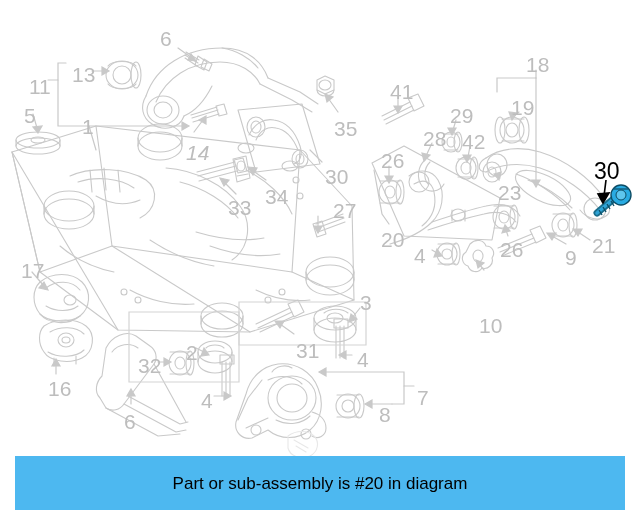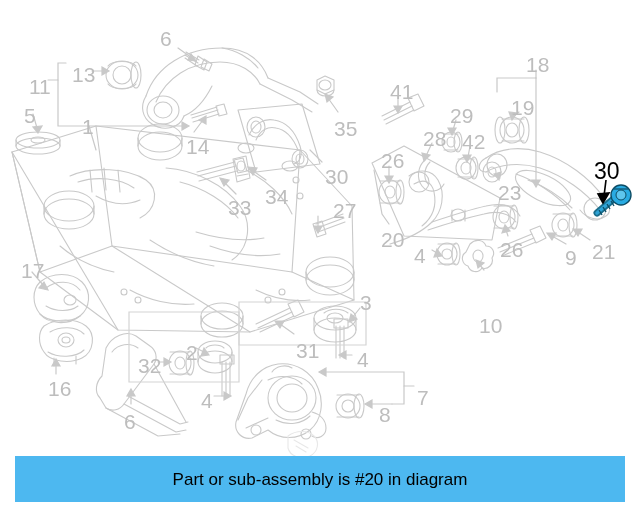--- a/index.html
+++ b/index.html
@@ -47,21 +47,21 @@
     color: #000000;
     font-size: 23px;
     line-height: 23px;
   }
 
   #notice-banner {
     position: absolute;
     left: 15px;
     top: 456px;
     width: 610px;
-    height: 46px;
+    height: 54px;
     background: #4db8f0;
     display: flex;
     flex-direction: column;
     align-items: center;
     justify-content: center;
     box-sizing: border-box;
   }
 
   #notice-banner .notice-line {
     color: #000000;
@@ -630,28 +630,28 @@
   <div class="callout-label" style="left:357px; top:349px;">4</div>
   <div class="callout-label" style="left:24px; top:105px;">5</div>
   <div class="callout-label" style="left:124px; top:411px;">6</div>
   <div class="callout-label" style="left:417px; top:387px;">7</div>
   <div class="callout-label" style="left:379px; top:404px;">8</div>
   <div class="callout-label" style="left:565px; top:247px;">9</div>
   <div class="callout-label" style="left:479px; top:274px;margin-top:41px;">10</div>
   <div class="callout-label" style="left:414px; top:245px;">4</div>
   <div class="callout-label" style="left:29px; top:76px;">11</div>
   <div class="callout-label" style="left:72px; top:64px;">13</div>
-  <div class="callout-label" style="left:186px; top:136px;">14</div>
+  <div class="callout-label" style="left:186px; top:142px;font-style:italic;">14</div>
   <div class="callout-label" style="left:160px; top:28px;">6</div>
   <div class="callout-label" style="left:48px; top:378px;">16</div>
   <div class="callout-label" style="left:21px; top:260px;">17</div>
   <div class="callout-label" style="left:526px; top:54px;">18</div>
   <div class="callout-label" style="left:511px; top:97px;">19</div>
   <div class="callout-label highlight" style="left:594px; top:160px;">30</div>
-  <div class="callout-label" style="left:592px; top:241px;">21</div>
+  <div class="callout-label" style="left:592px; top:235px;">21</div>
   <div class="callout-label" style="left:390px; top:81px;">41</div>
   <div class="callout-label" style="left:498px; top:182px;">23</div>
   <div class="callout-label" style="left:462px; top:131px;">42</div>
   <div class="callout-label" style="left:381px; top:229px;">20</div>
   <div class="callout-label" style="left:381px; top:150px;">26</div>
   <div class="callout-label" style="left:500px; top:239px;">26</div>
   <div class="callout-label" style="left:309px; top:200px;margin-left:24px;">27</div>
   <div class="callout-label" style="left:423px; top:128px;">28</div>
   <div class="callout-label" style="left:450px; top:105px;">29</div>
   <div class="callout-label" style="left:325px; top:166px;">30</div>

